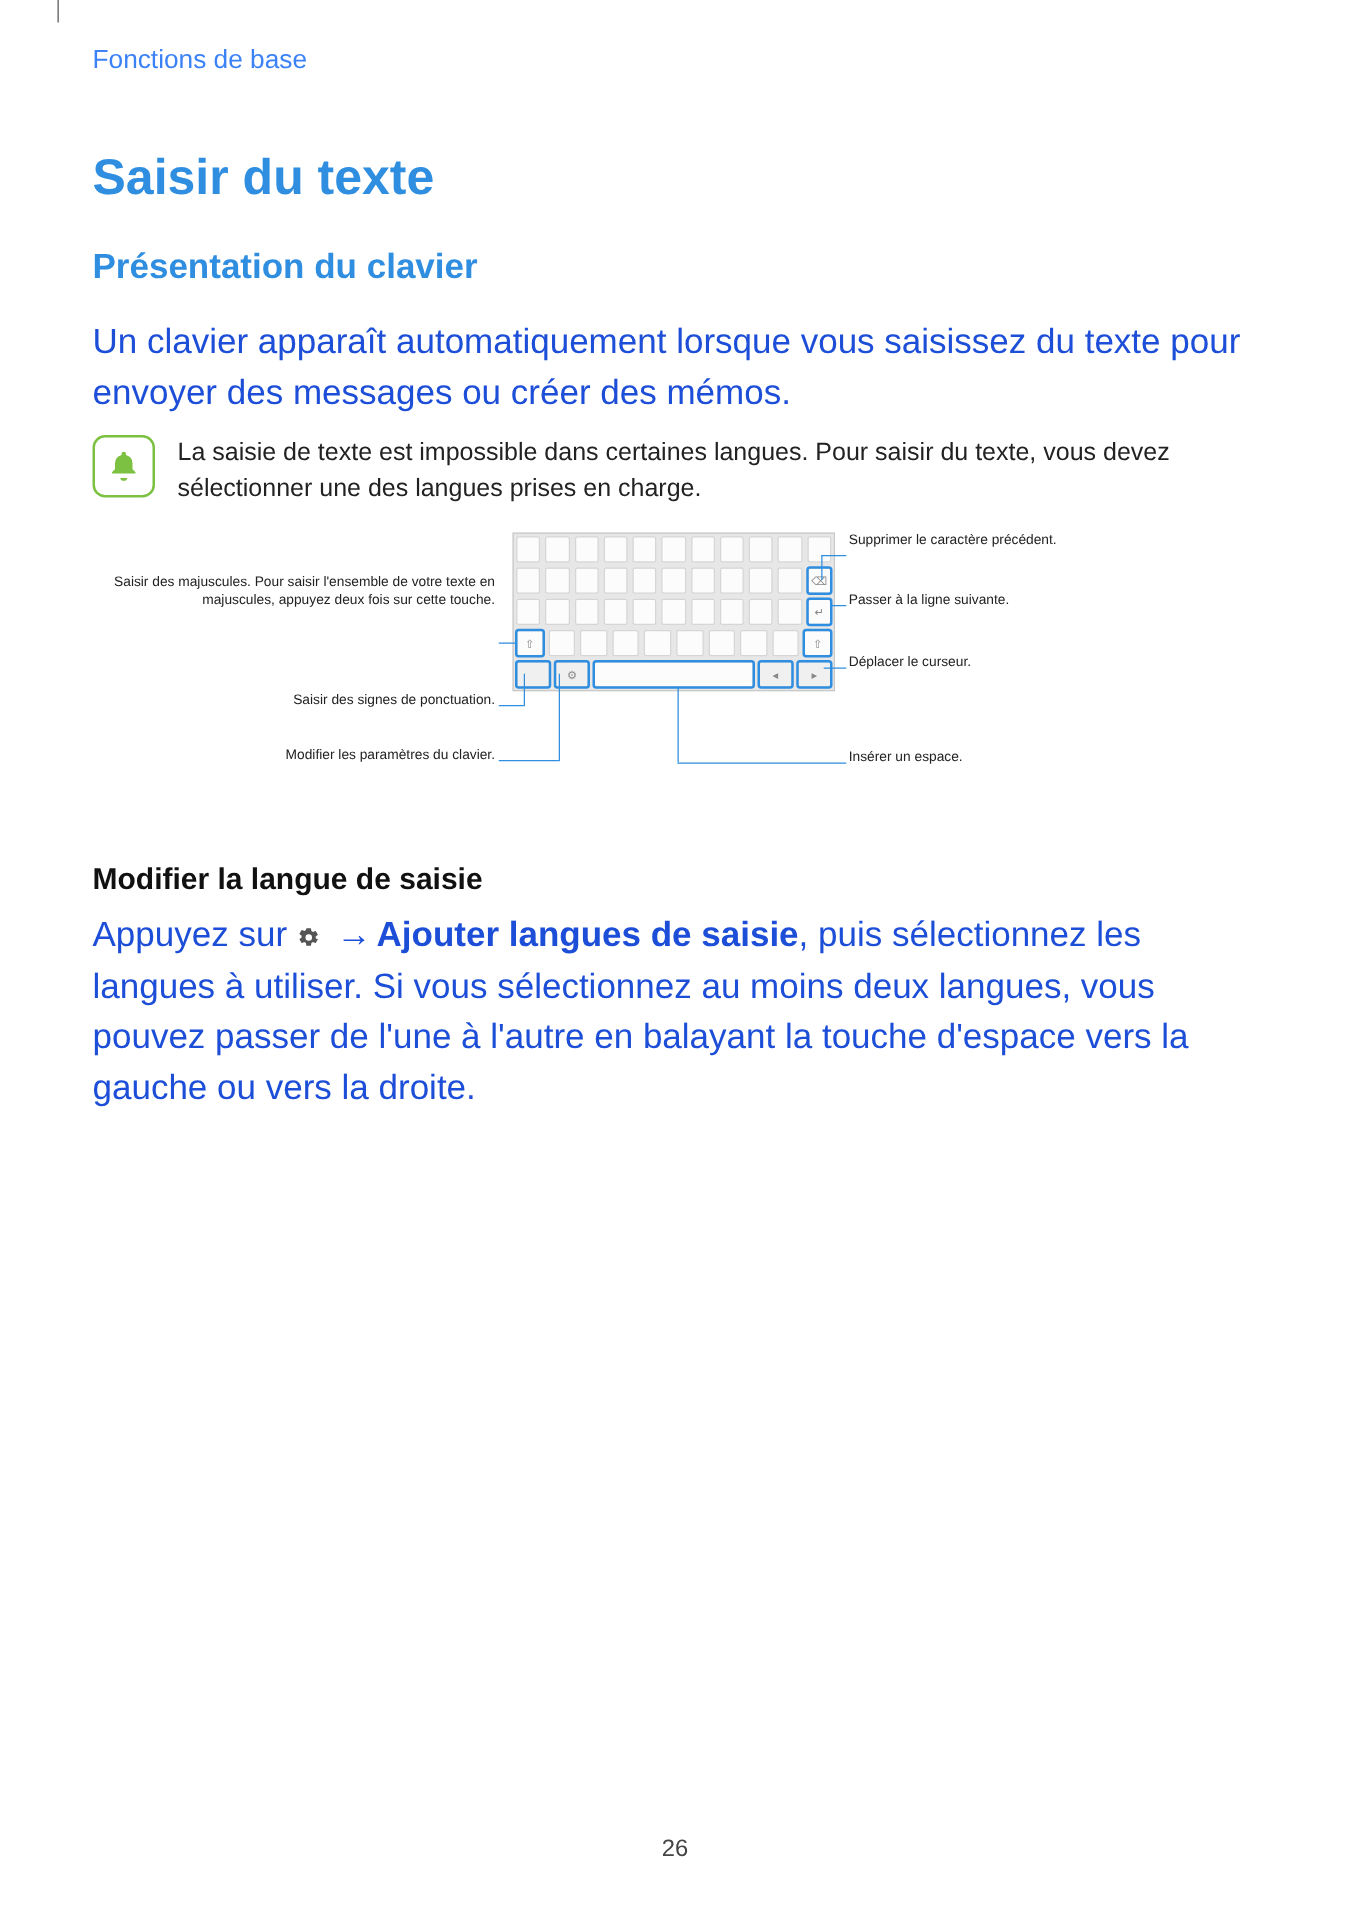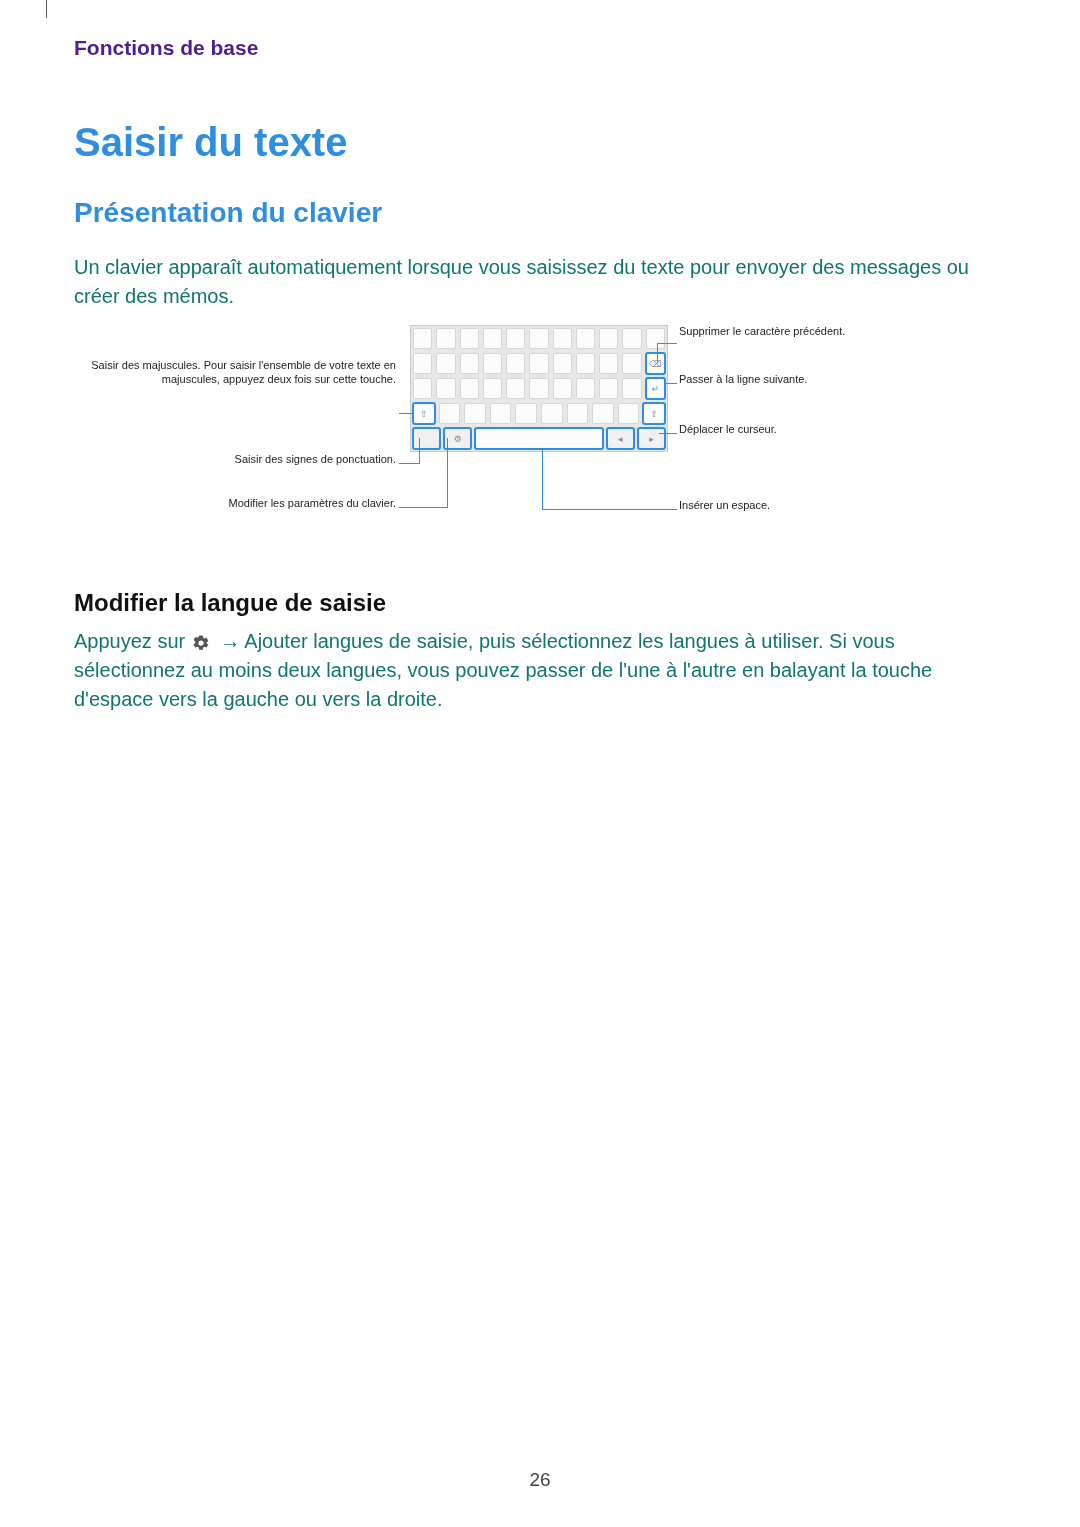--- a/index.html
+++ b/index.html
@@ -19,41 +19,40 @@
   }
   .top-rule {
     position: absolute;
     left: 46px;
     top: 0;
     height: 18px;
     border-left: 1px solid #555;
   }
   .breadcrumb {
     font-size: 21px;
-    color: #4c1d95;
+    color: #3b82f6;
     margin-bottom: 60px;
-    font-weight: bold;
   }
   h1.title {
     color: #2f8ee0;
     font-size: 40px;
     font-weight: bold;
     margin: 0 0 32px 0;
   }
   h2.section {
     color: #2f8ee0;
     font-size: 28px;
     font-weight: bold;
     margin: 0 0 24px 0;
   }
   p.body {
-    font-size: 20px;
+    font-size: 28px;
     line-height: 1.45;
     margin: 0 0 14px 0;
-    color: #0f766e;
+    color: #1d4ed8;
   }
   .note-row {
     display: flex;
     align-items: flex-start;
     gap: 18px;
     margin-bottom: 20px;
   }
   .note-icon {
     width: 46px;
     height: 46px;
@@ -140,21 +139,21 @@
   }
   .inline-icon svg {
     width: 18px;
     height: 18px;
     fill: #555;
   }
   .arrow {
     display: inline-block;
     margin: 0 4px;
   }
-  .bold { font-weight: normal; }
+  .bold { font-weight: bold; }
   .page-number {
     position: absolute;
     left: 0;
     right: 0;
     bottom: 36px;
     text-align: center;
     font-size: 19px;
     color: #444;
   }
 </style>
@@ -165,20 +164,28 @@
 
 <div class="page">
   <div class="breadcrumb">Fonctions de base</div>
 
   <h1 class="title">Saisir du texte</h1>
 
   <h2 class="section">Présentation du clavier</h2>
 
   <p class="body">Un clavier apparaît automatiquement lorsque vous saisissez du texte pour envoyer des messages ou créer des mémos.</p>
 
+  <div class="note-row">
+    <div class="note-icon">
+      <svg viewBox="0 0 24 24">
+          <path d="M12 2a1.5 1.5 0 0 0-1.5 1.5v.7A6 6 0 0 0 6 10v4l-2 2v1h16v-1l-2-2v-4a6 6 0 0 0-4.5-5.8v-.7A1.5 1.5 0 0 0 12 2zm0 20a2.5 2.5 0 0 0 2.45-2h-4.9A2.5 2.5 0 0 0 12 22z"></path>
+        </svg>
+    </div>
+    <div class="note-text">La saisie de texte est impossible dans certaines langues. Pour saisir du texte, vous devez sélectionner une des langues prises en charge.</div>
+  </div>
 
   <div class="diagram">
 
     <div class="kb">
       <div class="kb-row">
         <div class="key"></div>
           <div class="key"></div>
           <div class="key"></div>
           <div class="key"></div>
           <div class="key"></div>

